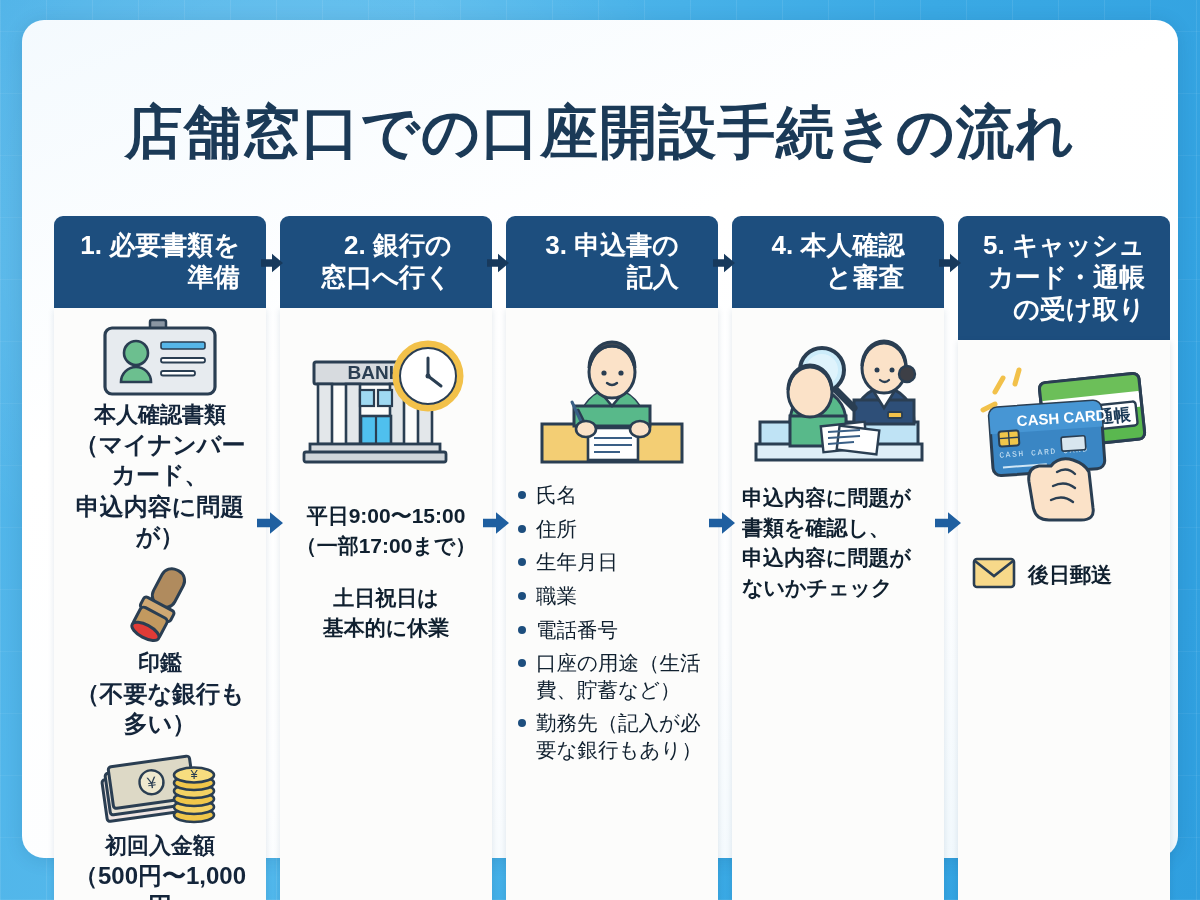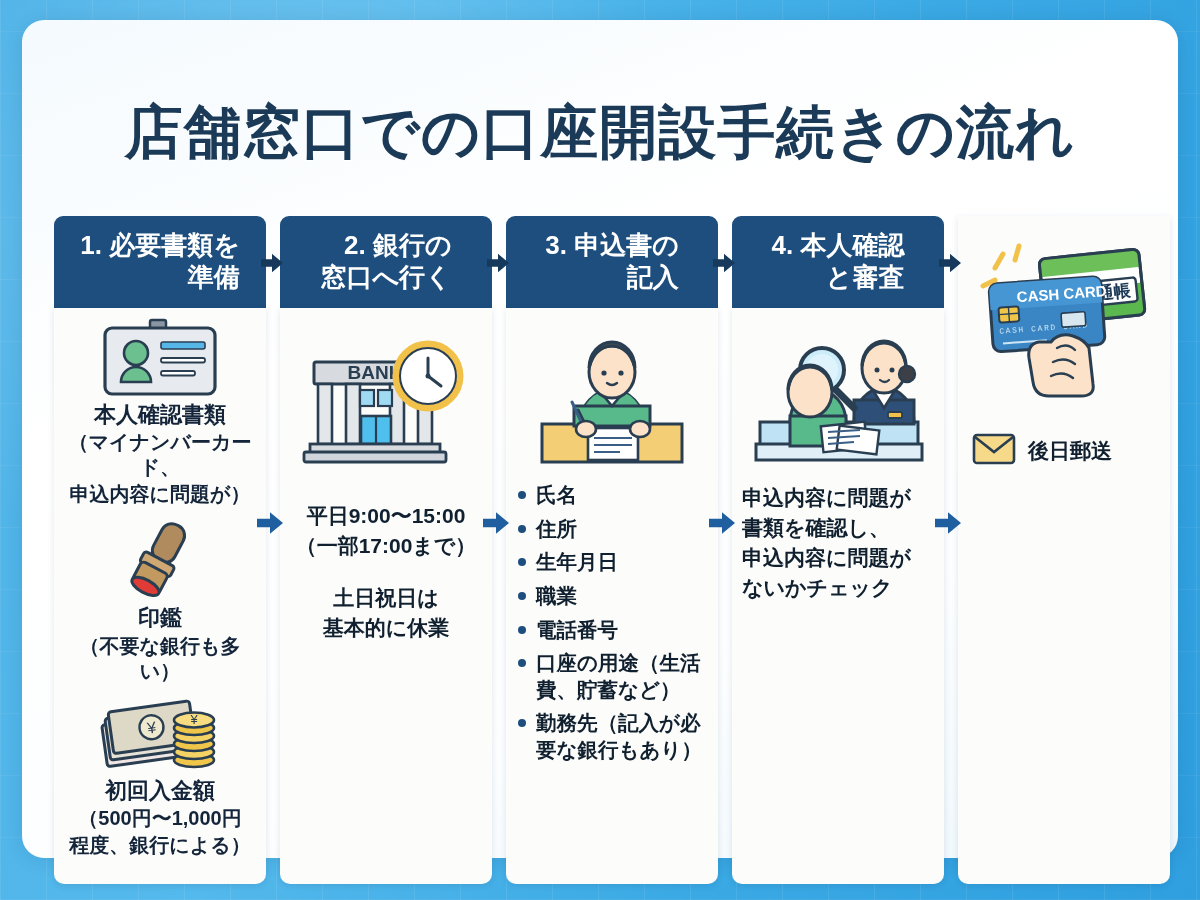--- a/index.html
+++ b/index.html
@@ -84,35 +84,35 @@
     width:26px; height:26px; color:#1f5fa0;
   }
   .arrow-head svg, .arrow-body svg{ display:block; width:100%; height:100%; }
 
   
   .cap-main{
     font-size:22px; font-weight:700; color:#14253a; text-align:center;
     line-height:1.2; margin-top:4px;
   }
   .cap-sub{
-    font-size:20px; font-weight:700; color:#14253a; text-align:center;
+    font-size:24px; font-weight:700; color:#14253a; text-align:center;
     line-height:1.25; margin-top:2px;
   }
   .block{ margin-bottom:10px; display:flex; flex-direction:column; align-items:center; }
 
   .para{
     font-size:21px; font-weight:700; color:#10202f;
     line-height:1.34; text-align:center; margin-top:2px;
   }
   .para.left{ text-align:left; align-self:flex-start; }
   .gap{ height:22px; }
 
   ul.fields{ list-style:none; align-self:flex-start; margin-top:4px; }
   ul.fields li{
-    font-size:20.5px; font-weight:700; color:#10202f;
+    font-size:20.5px; font-weight:400; color:#10202f;
     line-height:1.3; margin-bottom:7px; padding-left:20px; position:relative;
     text-indent:0;
   }
   ul.fields li::before{
     content:""; position:absolute; left:2px; top:9px;
     width:8px; height:8px; border-radius:50%; background:#1d4e7e;
   }
 
   .opt-row{ display:flex; align-items:center; gap:12px; margin-top:16px; align-self:flex-start; padding-left:4px; }
   .opt-label{ font-size:21px; font-weight:700; color:#10202f; line-height:1.22; }
@@ -369,20 +369,27 @@
           </svg>
       </div>
       <div class="arrow-body">
         <svg viewBox="0 0 24 24">
             <path d="M0 8h12V2l12 10-12 10v-6H0z" fill="currentColor"></path>
           </svg>
       </div>
     </div>
 
     <div class="col tall">
+      <div class="col-head">
+        <span>
+          <span>5. キャッシュ</span><br>
+          <span>カード・通帳</span><br>
+          <span>の受け取り</span>
+        </span>
+      </div>
       <div class="col-body">
 
         <div class="illus" style="margin:10px 0 22px">
           <svg width="182" height="156" viewBox="0 0 182 156">
             <g stroke="#f2c14a" stroke-width="5" stroke-linecap="round">
               <line x1="22" y1="30" x2="30" y2="16"></line>
               <line x1="42" y1="22" x2="46" y2="8"></line>
               <line x1="10" y1="48" x2="22" y2="42"></line>
             </g>
             <g transform="rotate(-6 118 58)">

